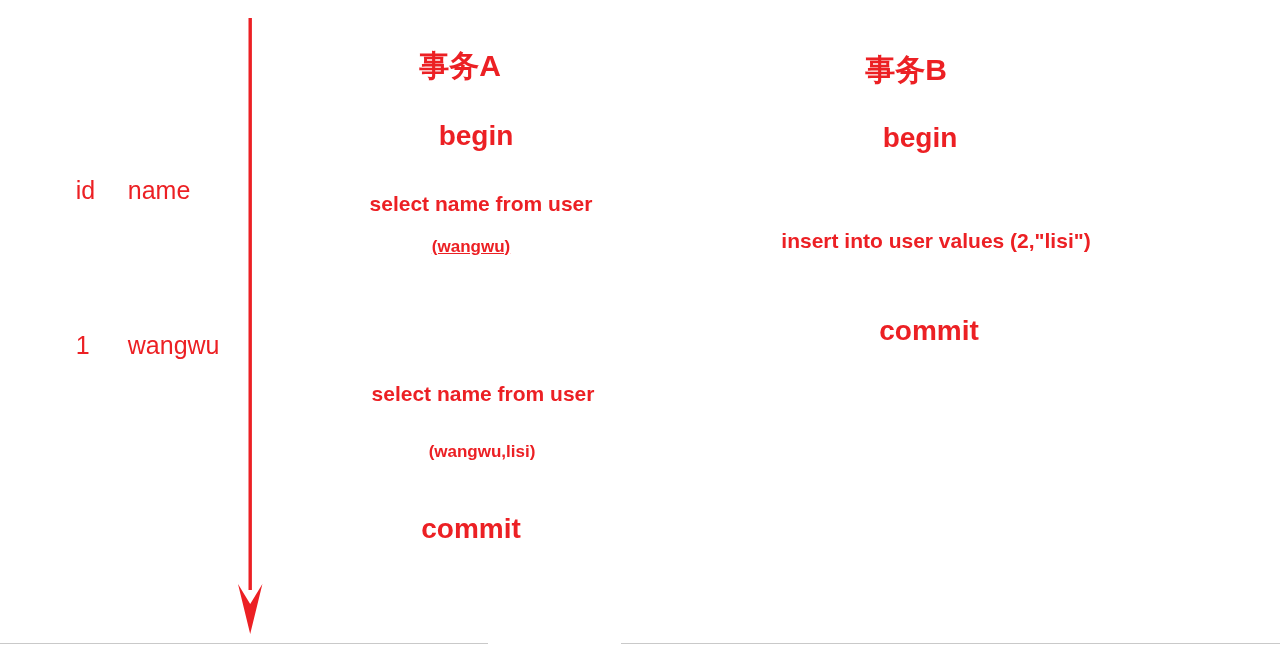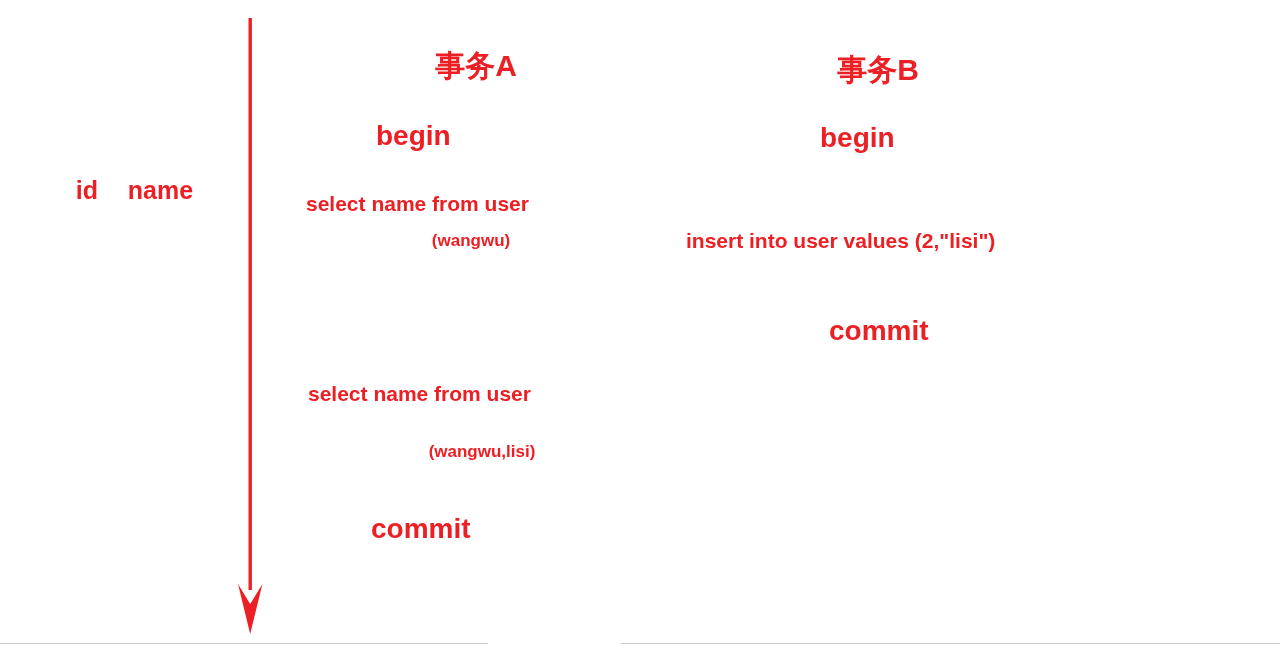--- a/index.html
+++ b/index.html
@@ -16,21 +16,21 @@
     -webkit-font-smoothing: antialiased;
   }
 
   .abs { position: absolute; }
 
   
   #result-table {
     left: 48px;
     top: 82px;
     color: #ec2024;
-    font-weight: bold;
+    font-weight: normal;
     font-size: 25px;
     line-height: 31px;
     white-space: pre;
     letter-spacing: 0px;
   }
   #result-table .trow { display: block; }
   #result-table .cell-id {
     display: inline-block;
     width: 52px;
   }
@@ -49,63 +49,67 @@
     color: #ec2024;
     font-weight: bold;
     font-size: 30px;
     text-align: center;
     white-space: nowrap;
   }
   .stmt {
     color: #ec2024;
     font-weight: bold;
     font-size: 28px;
+    text-align: center;
     white-space: nowrap;
   }
   .stmt-sql {
     font-size: 21px;
   }
   .annot {
     color: #ec2024;
     font-weight: bold;
     font-size: 17px;
     text-align: center;
     white-space: nowrap;
   }
 
   
-  #txnA-title   { left: 376px; top: 46px;  width: 200px; }
+  #txnA-title   { left: 360px; top: 46px;  width: 200px; }
   #txnA-begin   { left: 376px; top: 120px; width: 200px; }
   #txnA-select1 { left: 306px; top: 192px; width: 350px; }
-  #txnA-result1 { left: 371px; top: 231px; width: 200px; }
+  #txnA-result1 { left: 371px; top: 237px; width: 200px; text-decoration: underline; }
   #txnA-select2 { left: 308px; top: 382px; width: 350px; }
   #txnA-result2 { left: 382px; top: 442px; width: 200px; }
   #txnA-commit  { left: 371px; top: 513px; width: 200px; }
 
   
-  #txnB-title   { left: 778px; top: 50px;  width: 200px; }
+  #txnB-title   { left: 806px; top: 50px;  width: 200px; }
   #txnB-begin   { left: 820px; top: 122px; width: 200px; }
   #txnB-insert  { left: 686px; top: 229px; width: 500px; }
   #txnB-commit  { left: 829px; top: 315px; width: 200px; }
 
   
   .bottom-rule {
     height: 1px;
     background: #c9c9c9;
     top: 643px;
   }
   #bottom-rule-left  { left: 0px;   width: 488px; }
   #bottom-rule-right { left: 621px; width: 659px; }
 </style>
 </head>
 <body>
 
 <div class="abs" id="result-table">
   <span class="trow">
     <span class="cell-id">id</span><span class="cell-name">name</span>
+  </span>
+  <span class="trow">
+    <span class="cell-id">1</span><span class="cell-name">wangwu</span>
   </span>
 </div>
 
 <svg class="abs" id="time-arrow" viewBox="0 0 34 616" aria-hidden="true">
   <rect x="14.5" y="0" width="3.4" height="572" fill="#ec2024"></rect>
   <path d="M 4 566 L 16.2 616 L 28.4 566 L 16.2 586 Z" fill="#ec2024"></path>
 </svg>
 
 <div class="abs txn-title" id="txnA-title">事务A</div>
 <div class="abs stmt" id="txnA-begin">begin</div>

